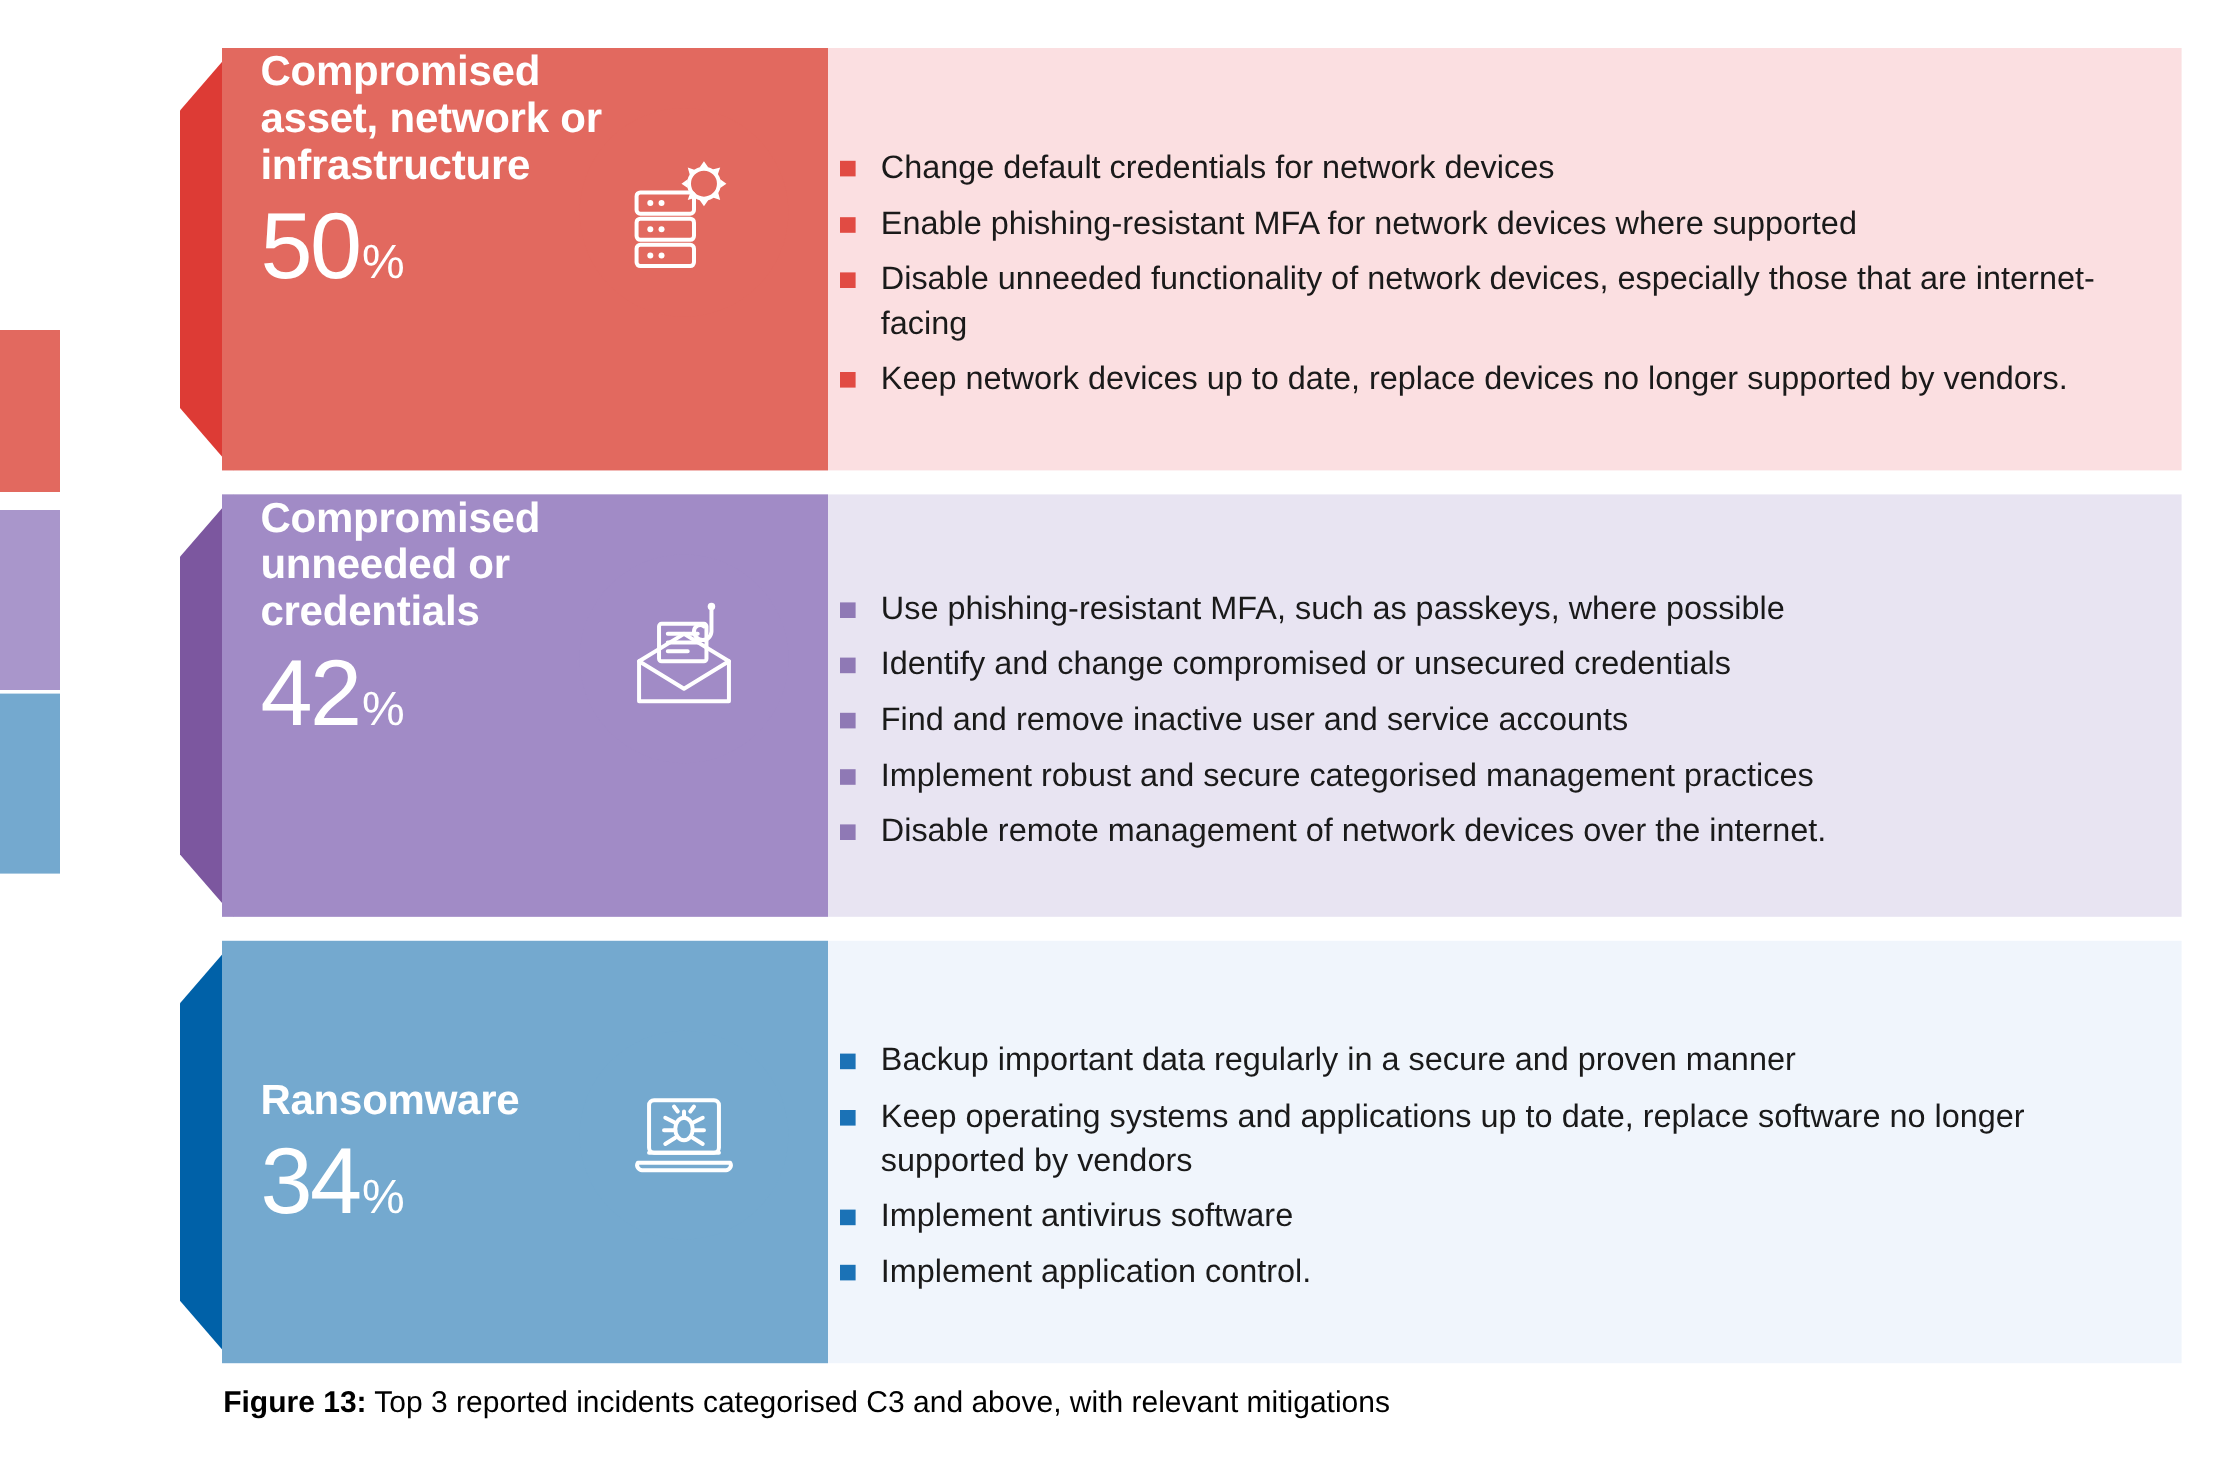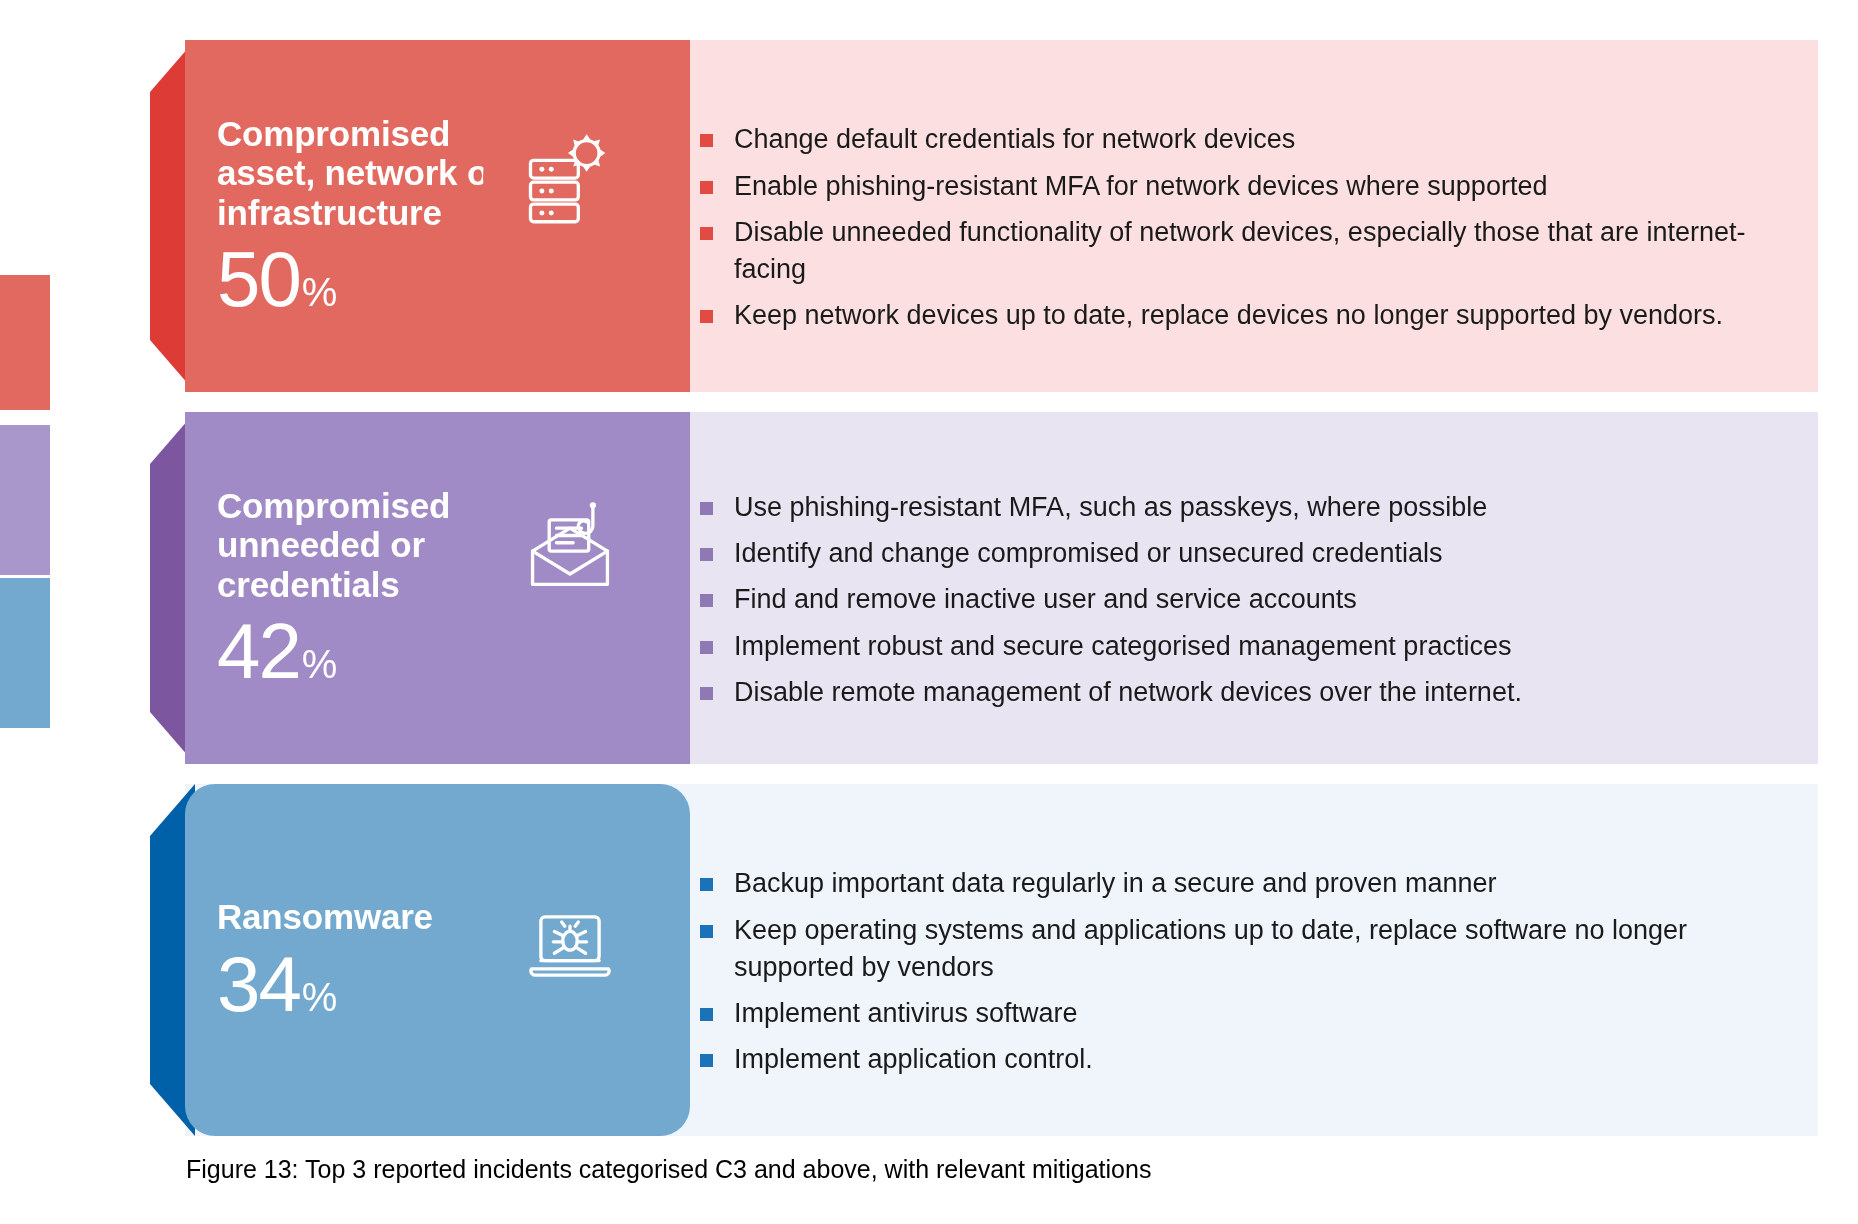--- a/index.html
+++ b/index.html
@@ -40,21 +40,20 @@
   
   .title-block {
     position: absolute;
     left: 185px;
     top: 0;
     width: 505px;
     height: 100%;
     padding: 0 0 0 32px;
     display: flex;
     flex-direction: column;
-    justify-content: center;
   }
 
   
   .tail {
     position: absolute;
     top: 0;
     left: 150px;
     width: 45px;
     height: 100%;
   }
@@ -126,21 +125,21 @@
   .bullet .txt { flex: 1 1 auto; }
 
   
   .caption {
     position: absolute;
     left: 186px;
     top: 1155px;
     font-size: 25px;
     color: #000000;
   }
-  .caption b { font-weight: normal; }
+  .caption b { font-weight: bold; }
 </style>
 </head>
 <body>
 
 <div id="figure">
 
   <div class="row r1">
     <div class="panel-bg" style="background: rgb(251, 223, 225);"></div>
 
     <div class="tail">
@@ -258,21 +257,21 @@
 
   <div class="row r3">
     <div class="panel-bg" style="background: rgb(240, 245, 252);"></div>
 
     <div class="tail">
       <svg viewBox="0 0 45 352" preserveAspectRatio="none">
         <polygon points="45,0 45,352 0,300 0,52" fill="#0061a8"></polygon>
       </svg>
     </div>
 
-    <div class="title-block" style="background: rgb(116, 169, 207); justify-content: center; border-radius: 30px;">
+    <div class="title-block" style="background: rgb(116, 169, 207); justify-content: center;">
       <div class="cat-title">
         <span>Ransomware</span>
       </div>
       <div class="cat-pct">
         <span class="num">34</span>
         <span class="sym">%</span>
       </div>
     </div>
 
     <div class="icon-circle" style="background: rgb(116, 169, 207); color: rgb(255, 255, 255); left: 483px; top: 75px;">

